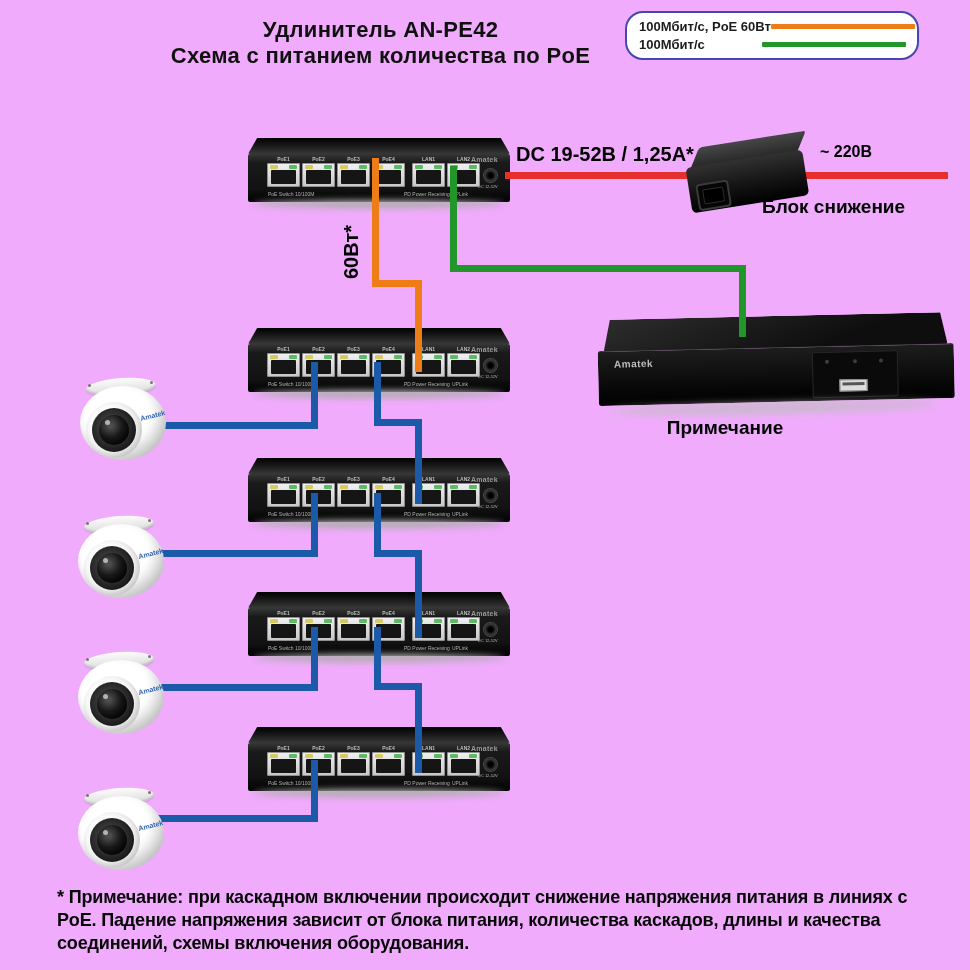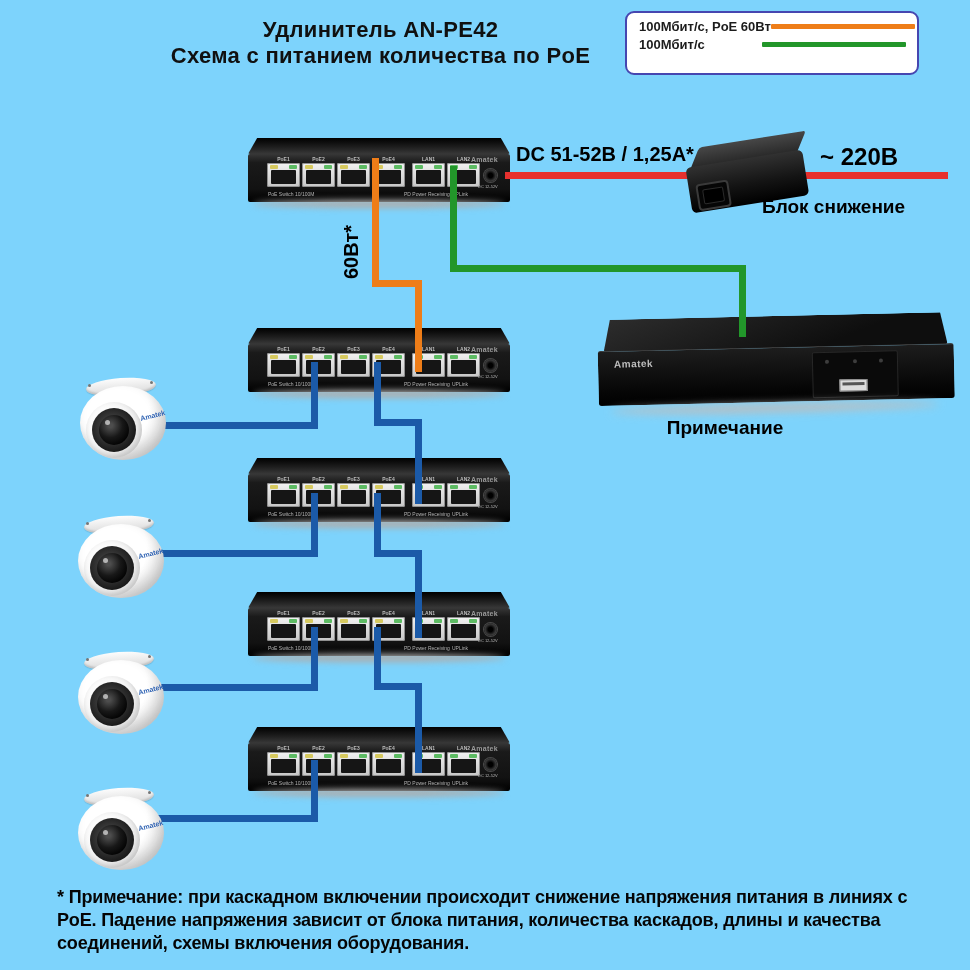--- a/index.html
+++ b/index.html
@@ -1,25 +1,25 @@
 <!DOCTYPE html>
 <html><head>
 <meta charset="utf-8">
 <style>
   html,body{margin:0;padding:0;background:#fff;}
-  .canvas{position:relative;width:970px;height:970px;background:#7dd3fc;overflow:hidden;
+  .canvas{position:relative;width:970px;height:970px;background:#f0abfc;overflow:hidden;
           font-family:"Liberation Sans",sans-serif;color:#000;}
 
   
   .title{position:absolute;left:128px;top:17px;width:505px;text-align:center;
          font-weight:bold;font-size:22px;line-height:26px;letter-spacing:.3px;color:#101010;}
 
   
-  .legend{position:absolute;left:625px;top:11px;width:294px;height:64px;box-sizing:border-box;
-          border:2px solid #4646b0;border-radius:9px;background:#fff;padding:4px 11px 4px 12px;z-index:40;}
+  .legend{position:absolute;left:625px;top:11px;width:294px;height:49px;box-sizing:border-box;
+          border:2px solid #4646b0;border-radius:18px;background:#fff;padding:4px 11px 4px 12px;z-index:40;}
   .legend-row{display:flex;align-items:center;height:18px;}
   .legend-label{font-size:13px;font-weight:bold;color:#1c1c1c;white-space:nowrap;}
   .legend-line{height:5px;width:144px;margin-left:auto;border-radius:1px;flex:0 0 auto;}
 
   
   .cable{position:absolute;z-index:20;}
 
   
   .switch{position:absolute;left:248px;width:262px;height:64px;z-index:10;}
   .switch::after{content:"";position:absolute;left:5px;right:5px;top:62px;height:8px;
@@ -87,21 +87,21 @@
            border:1px solid #272727;border-radius:2px;}
   .rec-dot{position:absolute;top:7px;width:4px;height:4px;border-radius:50%;background:#3d3d3d;display:block;}
   .rec-usb{position:absolute;left:26px;top:27px;width:26px;height:10px;background:#dcdcdc;border:1px solid #8a8a8a;}
   .rec-usb::after{content:"";position:absolute;left:2px;top:2px;right:2px;height:3px;background:#555;}
   .recorder::after{content:"";position:absolute;left:12px;right:16px;top:88px;height:8px;
            background:#bdbdbd;border-radius:50%;filter:blur(4px);}
 
   
   .lbl{position:absolute;font-weight:bold;color:#000;z-index:40;white-space:nowrap;}
   .lbl-dc{left:516px;top:143px;font-size:20px;}
-  .lbl-ac{left:820px;top:143px;font-size:24px;}
+  .lbl-ac{left:820px;top:143px;font-size:16px;}
   .lbl-psu{left:762px;top:196px;font-size:19px;}
   .lbl-rec{left:618px;top:417px;width:214px;text-align:center;font-size:19px;}
   .lbl-60w{left:351px;top:252px;transform:translate(-50%,-50%) rotate(-90deg);font-size:20px;}
 
   
   .note{position:absolute;left:57px;top:885px;width:908px;font-weight:bold;font-size:19px;
         line-height:23px;color:#050505;transform:scaleX(.95);transform-origin:0 0;letter-spacing:-.2px;}
 </style>
 </head>
 <body>
@@ -461,20 +461,20 @@
       <span class="rec-brand">Amatek</span>
       <div class="rec-panel">
         <i class="rec-dot" style="left:12px"></i>
         <i class="rec-dot" style="left:40px"></i>
         <i class="rec-dot" style="left:66px"></i>
         <div class="rec-usb"></div>
       </div>
     </div>
   </div>
 
-  <div class="lbl lbl-dc">DC 51-52В / 1,25А*</div>
+  <div class="lbl lbl-dc">DC 19-52В / 1,25А*</div>
   <div class="lbl lbl-ac">~ 220В</div>
   <div class="lbl lbl-psu">Блок снижение</div>
   <div class="lbl lbl-rec">Примечание</div>
   <div class="lbl lbl-60w">60Вт*</div>
 
   <div class="note">* Примечание: при каскадном включении происходит снижение напряжения питания в линиях с PoE. Падение напряжения зависит от блока питания, количества каскадов, длины и качества соединений, схемы включения оборудования.</div>
 </div>
 
 </body></html>

